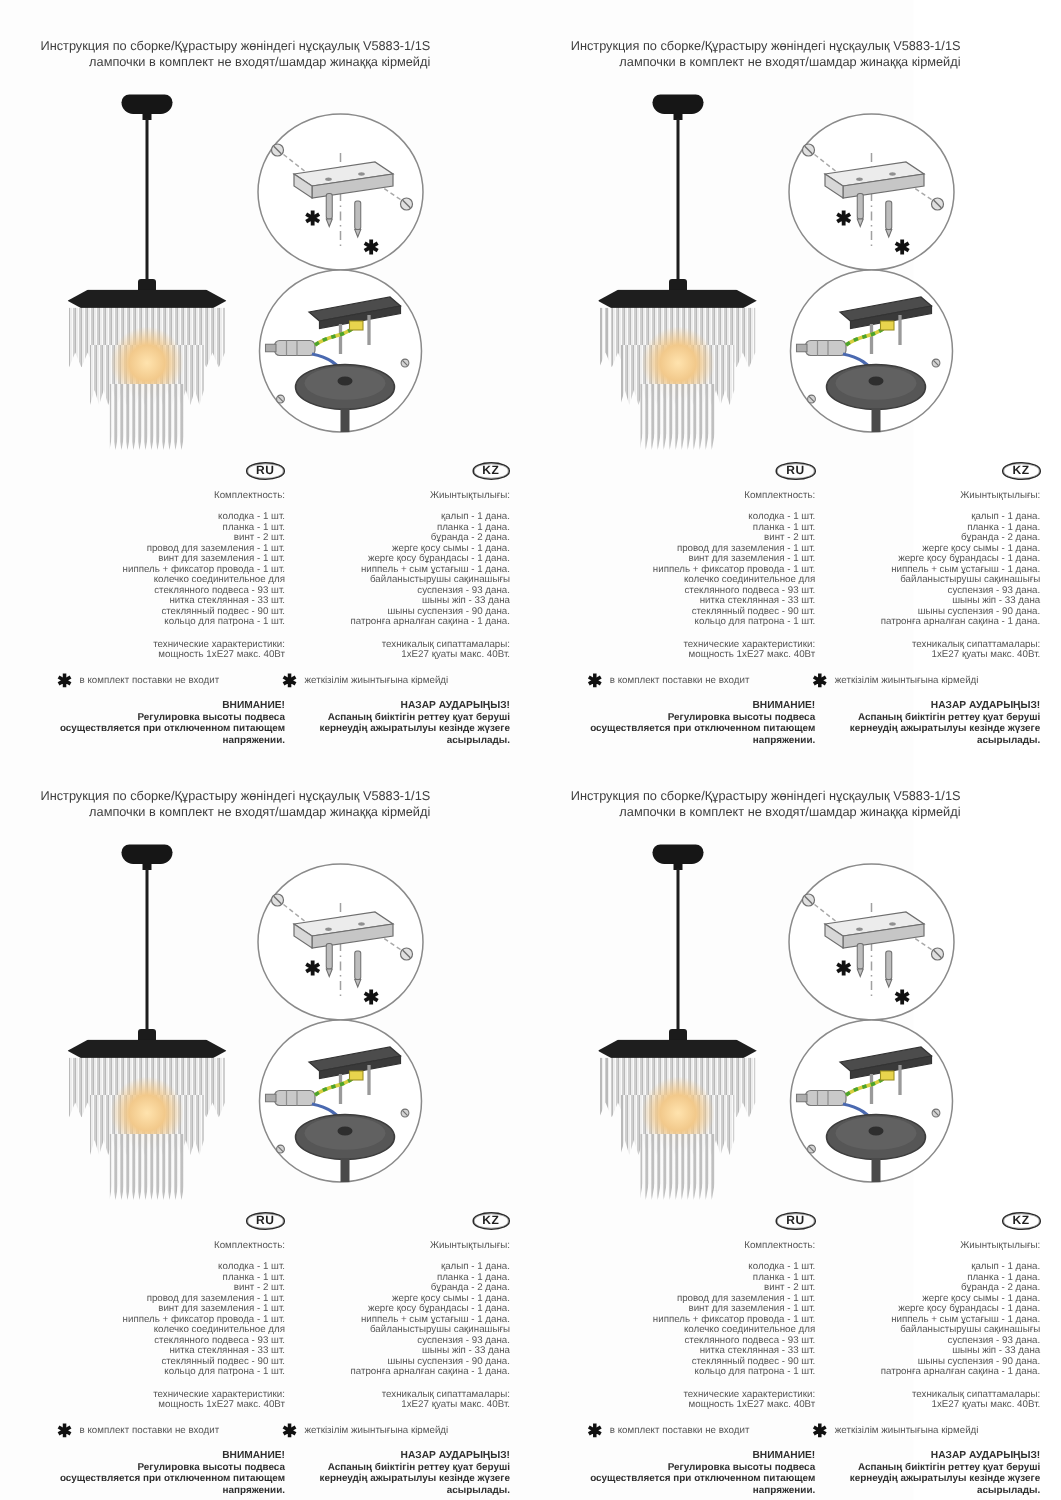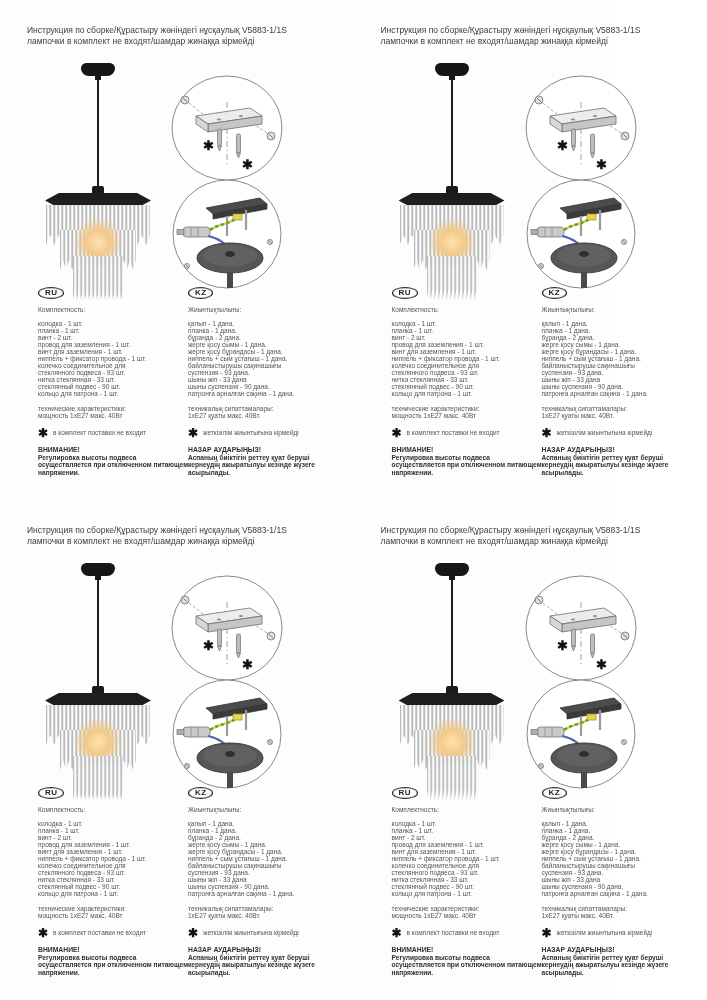--- a/index.html
+++ b/index.html
@@ -1,20 +1,20 @@
 <!DOCTYPE html>
 <html><head>
 <meta charset="utf-8">
 <title>Instruction sheet</title>
 <style>
   html,body{margin:0;padding:0;background:#ffffff;}
   body{width:707px;height:1000px;overflow:hidden;
        font-family:"Liberation Sans", sans-serif;color:#4a4a4a;}
   .grid{display:grid;grid-template-columns:353.5px 353.5px;grid-template-rows:500px 500px;
-        width:609px;height:1000px;background:#fdfdfd;}
+        width:609px;height:1000px;background:#fdfdfd;text-align:right;}
   .panel-slot{position:relative;overflow:hidden;}
   .panel{position:relative;width:353.5px;height:500px;}
 
   
   .title{position:absolute;left:27px;top:25px;font-size:8.5px;line-height:11px;
          color:#3d3d3d;white-space:nowrap;}
 
   
   .lamp{position:absolute;left:40px;top:60px;width:116px;height:230px;}
   .lamp-canopy{position:absolute;left:41px;top:3px;width:34px;height:13px;background:#161616;
@@ -32,21 +32,21 @@
   .tier3{left:33px;top:196px;width:50px;height:44px;opacity:.9;}
   .lamp-glow{position:absolute;left:34px;top:158px;width:48px;height:48px;
              background:radial-gradient(circle at 50% 50%,#ffe3ae 0%,#f2c98b 35%,rgba(255,230,180,0) 72%);}
 
   
   .diag{position:absolute;}
   .diag1{left:170px;top:74px;}
   .diag2{left:170px;top:178px;}
 
   
-  .col{position:absolute;top:287px;font-size:6.5px;line-height:7px;color:#565656;}
+  .col{position:absolute;top:308px;font-size:6.5px;line-height:7px;color:#565656;}
   .col-ru{left:38px;width:152px;}
   .col-kz{left:188px;width:152px;}
   .badge{display:inline-block;border:1.3px solid #2a2a2a;border-radius:50%;
          padding:1px 6px 1.5px 6px;font-weight:bold;font-size:8px;color:#1e1e1e;
          letter-spacing:.4px;box-shadow:inset 0 0 0 .5px #9a9a9a;}
   .col-heading{margin-top:7px;}
   .items{margin-top:7px;}
   .tech{margin-top:8px;}
   .note{margin-top:9px;display:flex;align-items:center;}
   .ast{font-size:12px;font-weight:bold;color:#111;margin-right:5px;line-height:10px;}

